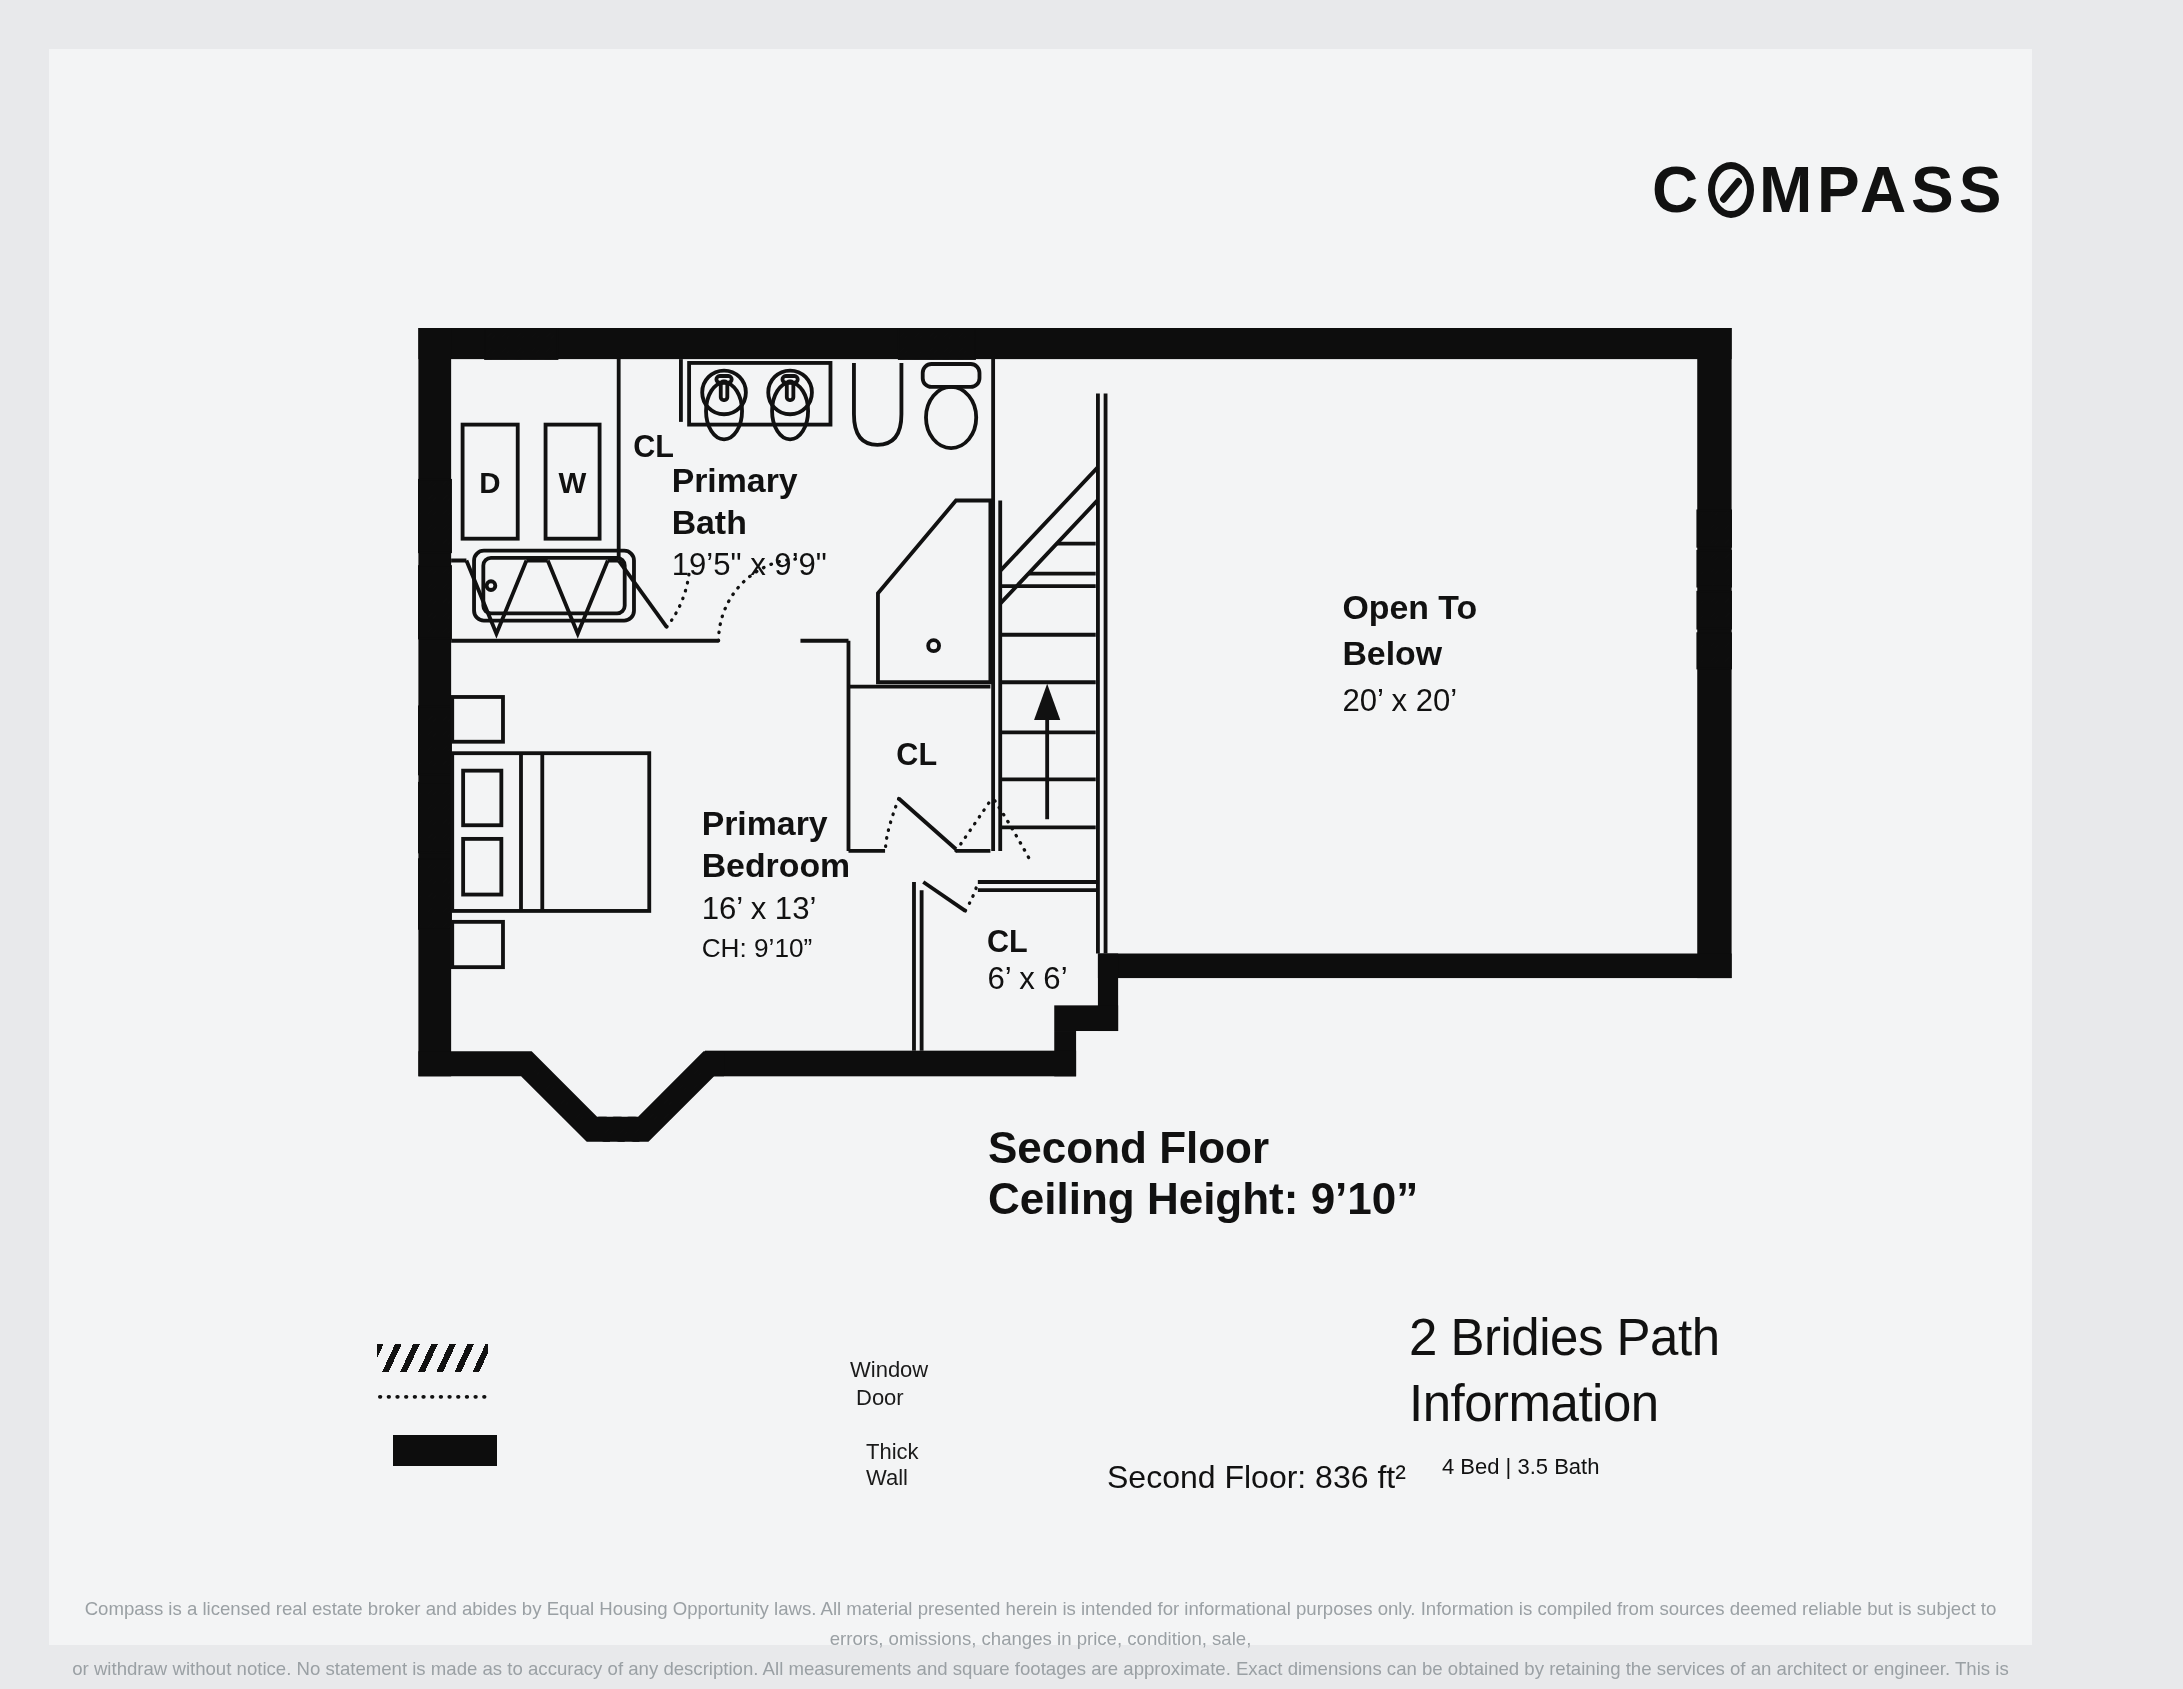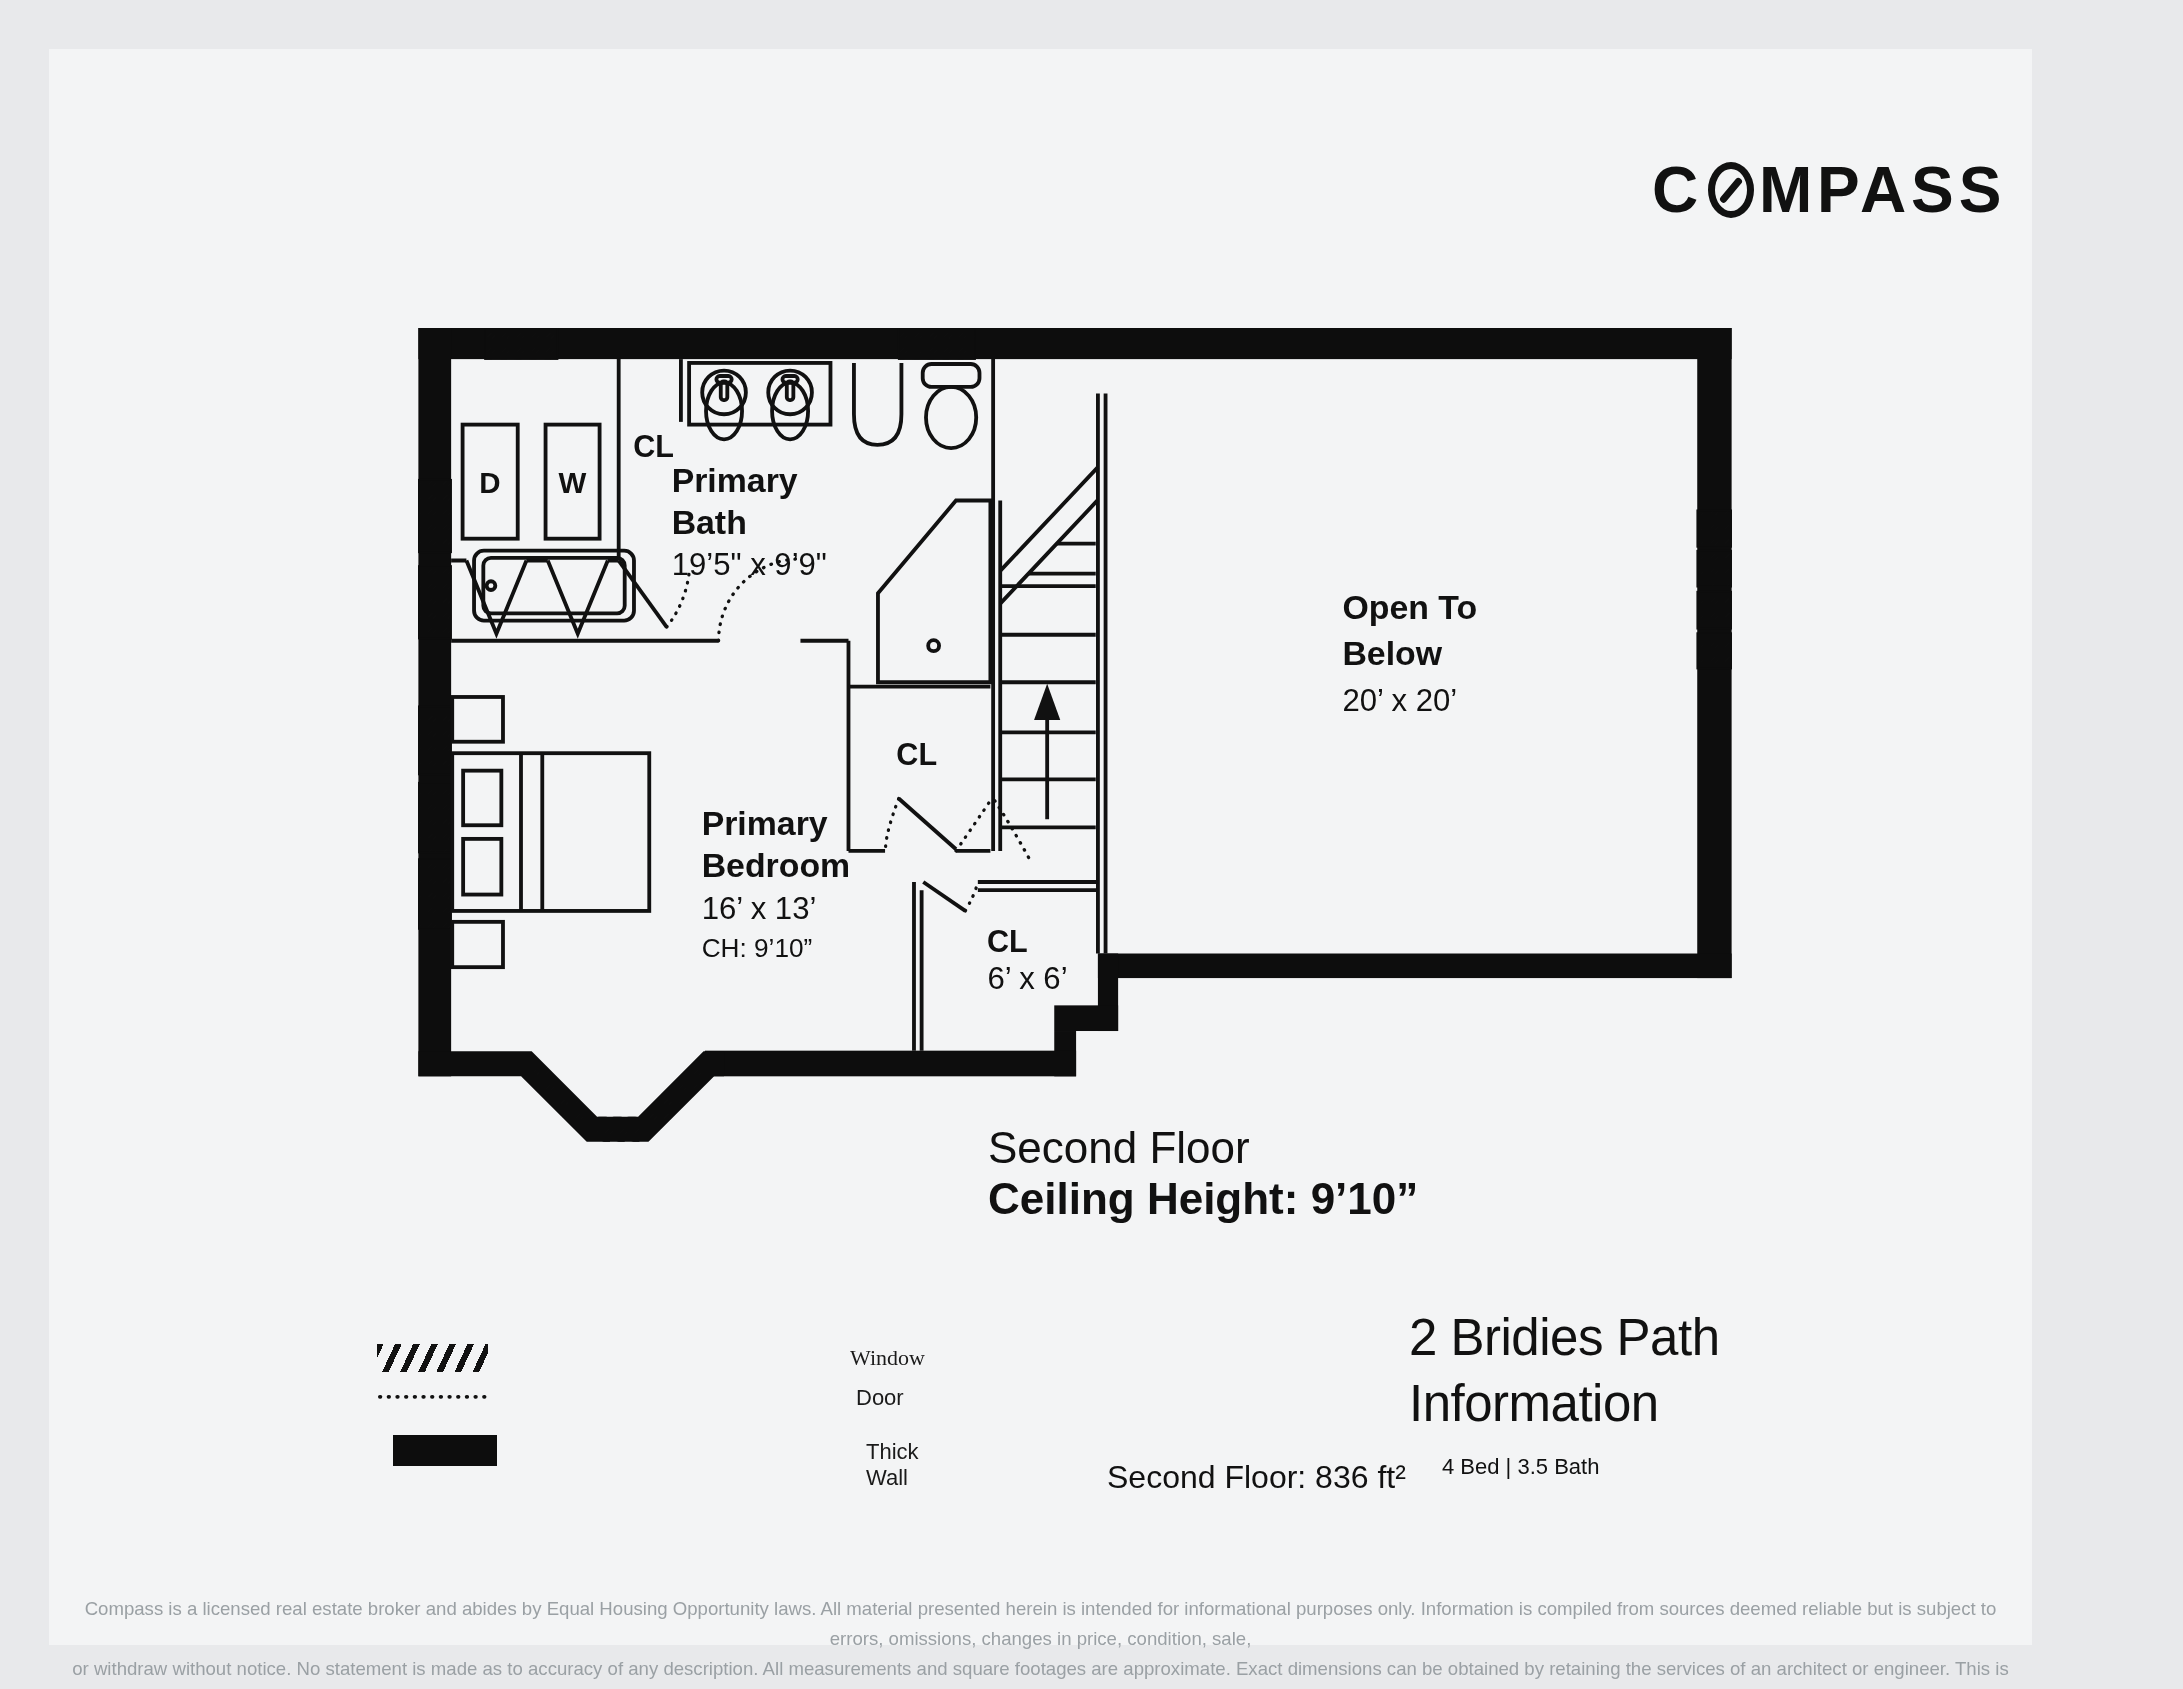--- a/index.html
+++ b/index.html
@@ -37,29 +37,29 @@
   .room-ch{font-size:48px;font-weight:400;}
   .cl-label{font-size:56px;font-weight:600;}
   .dw-label{font-size:54px;font-weight:600;}
   .thin{stroke:#111;stroke-width:7;fill:none;}
   .dotted{stroke:#111;stroke-width:6;fill:none;stroke-dasharray:1 14;stroke-linecap:round;}
   .wall{fill:#0d0d0d;}
   .winrect{fill:url(#hatch);stroke:#0d0d0d;stroke-width:3;}
   .winpoly{fill:url(#hatch);}
   
   .floor-title{position:absolute;left:939px;top:1071px;}
-  .floor-title .t1{font-size:44px;font-weight:400;line-height:55px;}
+  .floor-title .t1{font-size:44px;font-weight:700;line-height:55px;}
   .floor-title .t2{font-size:44px;font-weight:700;line-height:47px;}
   
   .legend-item{position:absolute;}
   .legend-label{position:absolute;left:473px;font-size:22px;font-weight:500;color:#1a1a1a;}
   .lg-window{left:328px;top:1295px;}
   .lg-door{left:328px;top:1344px;}
   .lg-wall{left:328px;top:1386px;margin-left:16px;}
-  .lg-window .legend-label{top:1px;font-family:Liberation Serif, serif;}
+  .lg-window .legend-label{top:13px;}
   .lg-door .legend-label{top:-7.6px;margin-left:6px;}
   .lg-wall .legend-label{top:4.4px;}
   .hatch-swatch{width:111px;height:28px;
     background:repeating-linear-gradient(115deg,#111 0 6px,rgba(0,0,0,0) 6px 16.4px);}
   .wall-swatch{width:104px;height:31px;background:#0d0d0d;}
   
   .area-note{position:absolute;left:1058px;top:1410px;font-size:32px;font-weight:400;}
   .addr{position:absolute;left:1360px;top:1256px;font-size:51px;font-weight:400;line-height:66px;letter-spacing:-0.5px;}
   .beds{position:absolute;left:1393px;top:1405px;font-size:22px;font-weight:500;}
   

